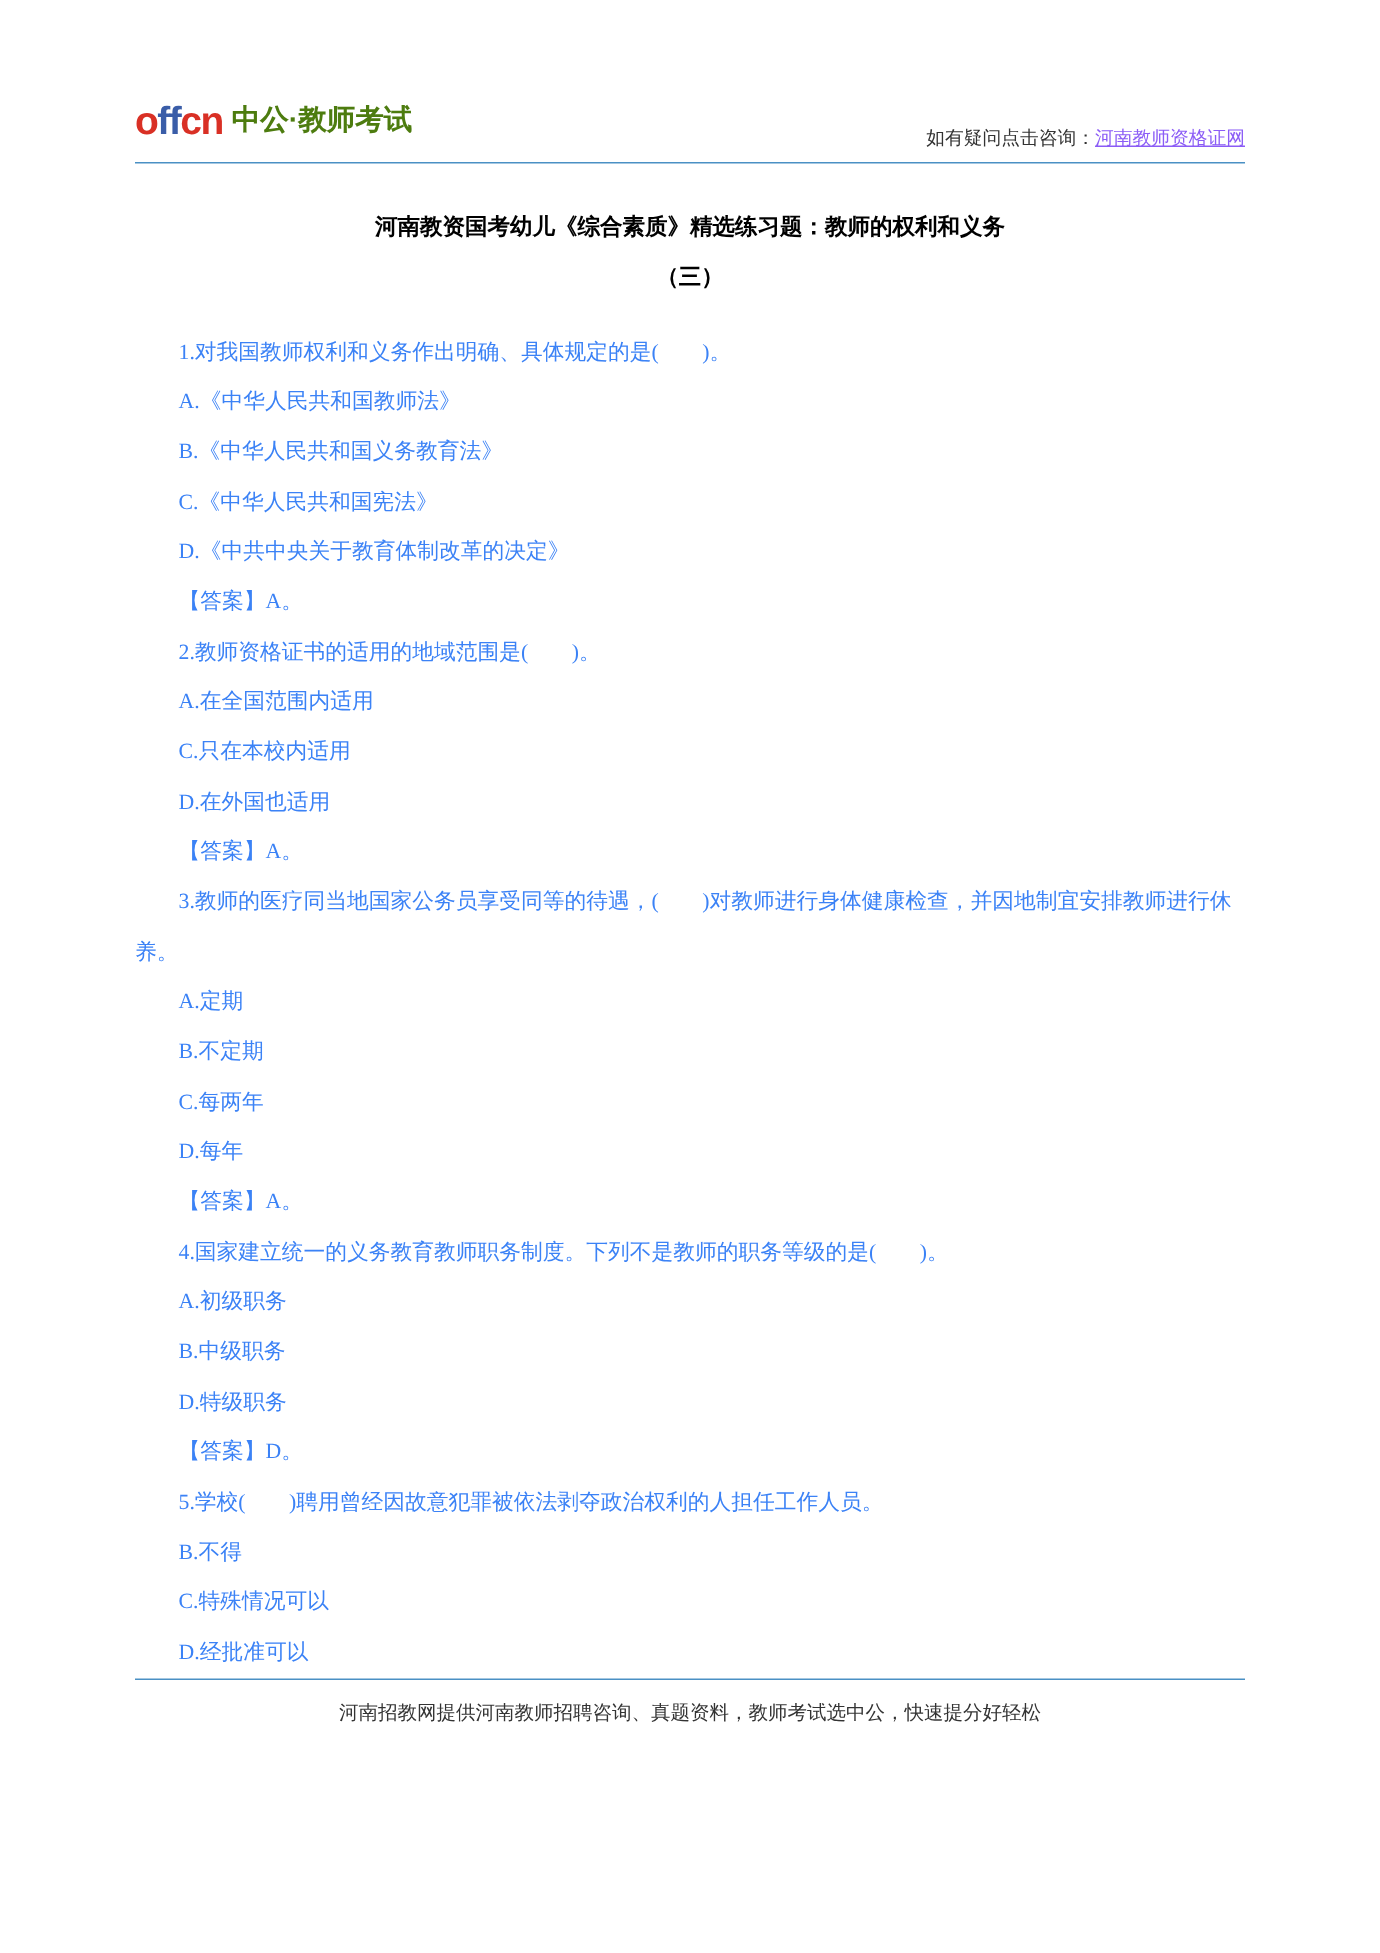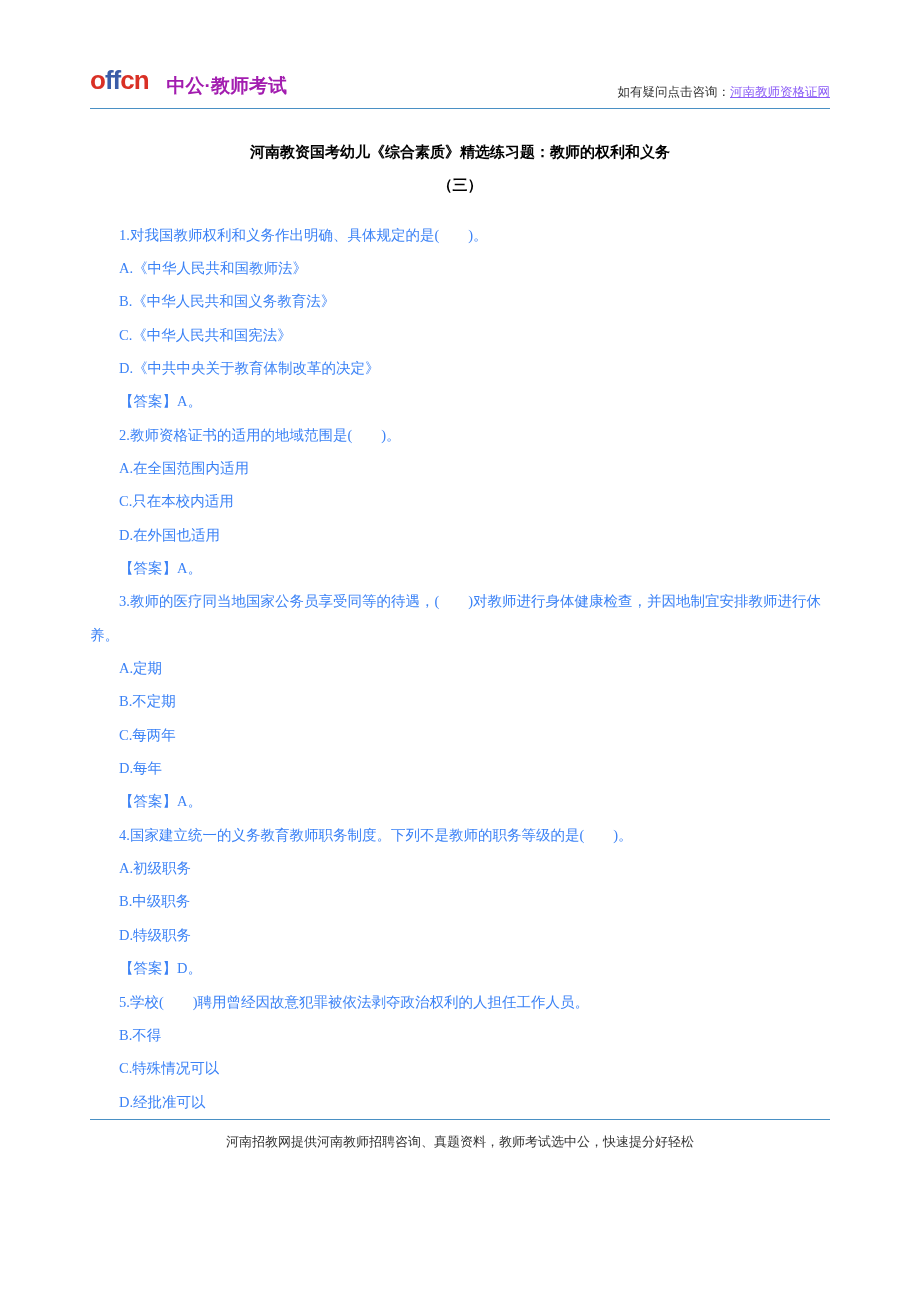--- a/index.html
+++ b/index.html
@@ -20,36 +20,36 @@
     .header-area {
       display: flex;
       justify-content: space-between;
       align-items: flex-end;
       border-bottom: 1.5px solid #4a90c4;
       padding-bottom: 6px;
       margin-bottom: 26px;
     }
     .logo {
       display: flex;
-      align-items: flex-end;
-      gap: 16px;
+      align-items: center;
+      gap: 4px;
     }
     .logo-offcn {
       font-weight: bold;
       font-size: 26px;
       font-family: Arial, sans-serif;
       letter-spacing: -1px;
     }
     .logo-offcn .o-red { color: #d93025; }
     .logo-offcn .f-blue { color: #3a5da8; }
     .logo-cn {
       font-family: "Microsoft YaHei", "微软雅黑", sans-serif;
       font-size: 19px;
       font-weight: bold;
-      color: #a21caf;
+      color: #4d7c0f;
       margin-left: 2px;
     }
     .header-right {
       font-size: 12.5px;
       color: #333;
     }
     .header-right a {
       color: #8b5cf6;
       text-decoration: underline;
     }

